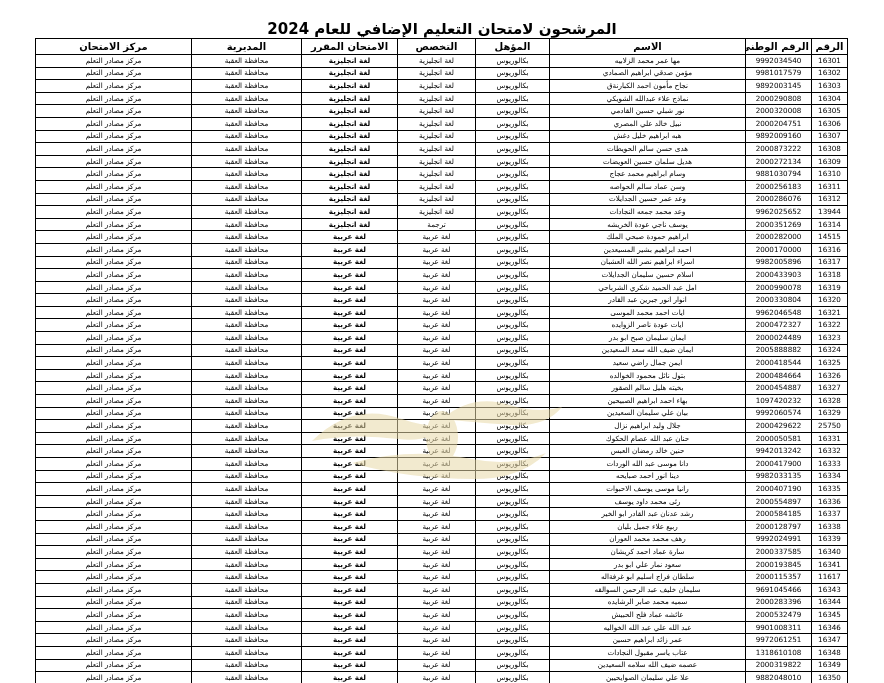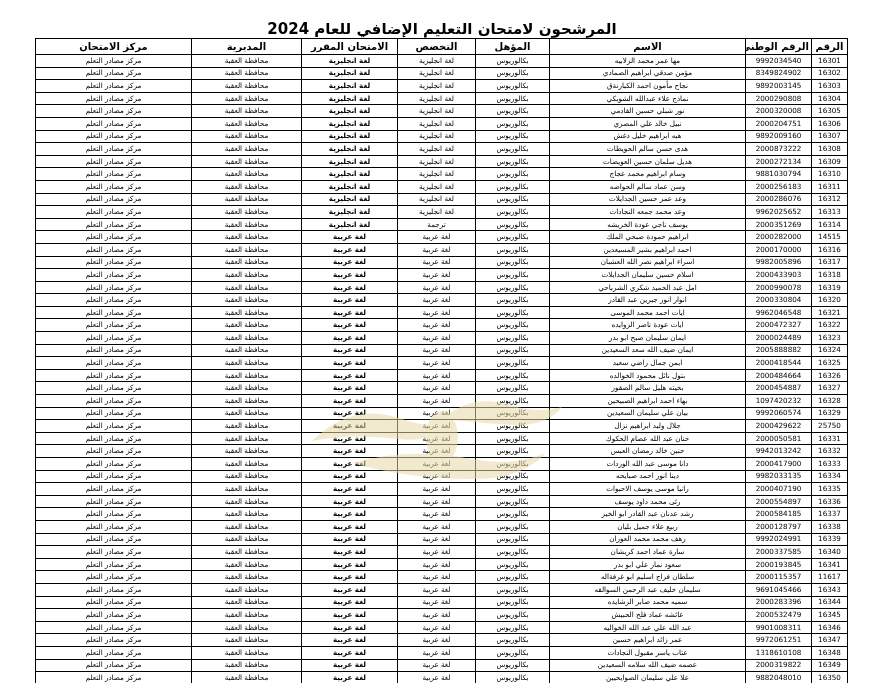--- a/index.html
+++ b/index.html
@@ -138,21 +138,21 @@
             <td>9992034540</td>
             <td class="name">مها عمر محمد الزلابيه</td>
             <td>بكالوريوس</td>
             <td>لغة انجليزية</td>
             <td class="exam-cell">لغة انجليزية</td>
             <td>محافظة العقبة</td>
             <td>مركز مصادر التعلم</td>
           </tr>
           <tr>
             <td>16302</td>
-            <td>8349824902</td>
+            <td>9981017579</td>
             <td class="name">مؤمن صدقي ابراهيم الصمادي</td>
             <td>بكالوريوس</td>
             <td>لغة انجليزية</td>
             <td class="exam-cell">لغة انجليزية</td>
             <td>محافظة العقبة</td>
             <td>مركز مصادر التعلم</td>
           </tr>
           <tr>
             <td>16303</td>
             <td>9892003145</td>
@@ -247,21 +247,21 @@
             <td>16312</td>
             <td>2000286076</td>
             <td class="name">وعد عمر حسين الجدايلات</td>
             <td>بكالوريوس</td>
             <td>لغة انجليزية</td>
             <td class="exam-cell">لغة انجليزية</td>
             <td>محافظة العقبة</td>
             <td>مركز مصادر التعلم</td>
           </tr>
           <tr>
-            <td>16313</td>
+            <td>13944</td>
             <td>9962025652</td>
             <td class="name">وعد محمد جمعه النجادات</td>
             <td>بكالوريوس</td>
             <td>لغة انجليزية</td>
             <td class="exam-cell">لغة انجليزية</td>
             <td>محافظة العقبة</td>
             <td>مركز مصادر التعلم</td>
           </tr>
           <tr>
             <td>16314</td>

